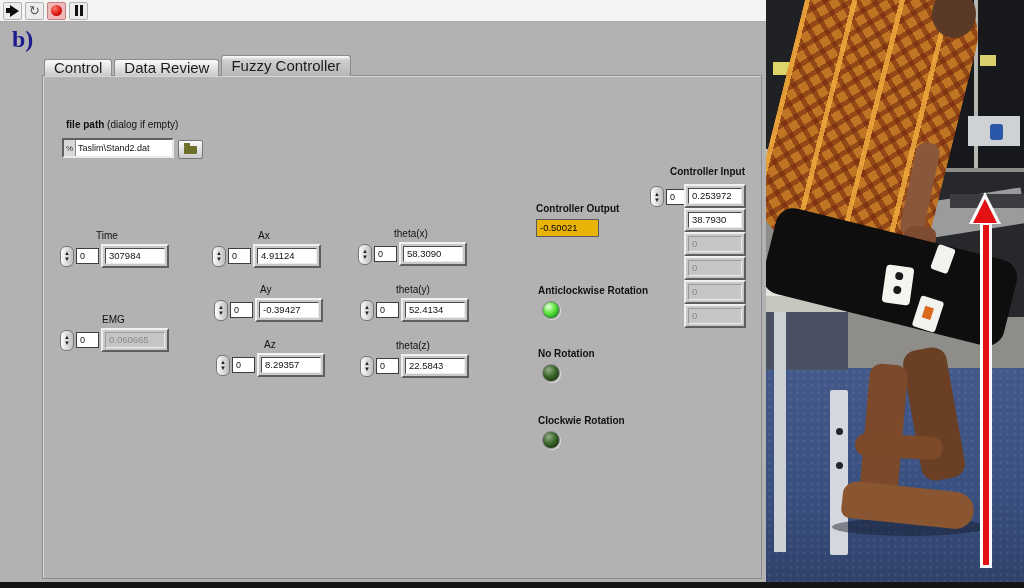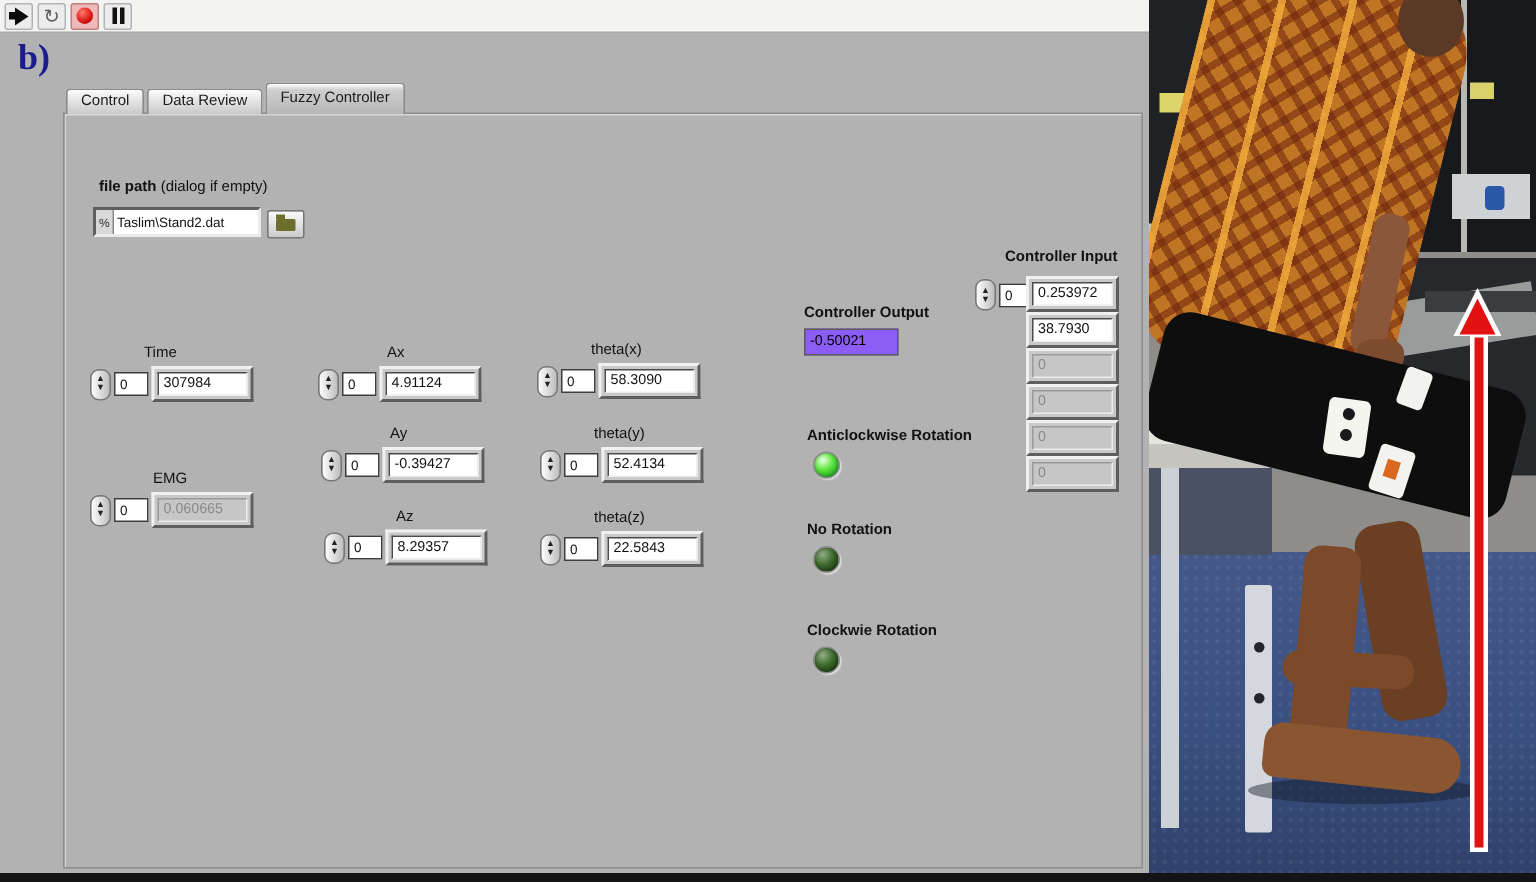--- a/index.html
+++ b/index.html
@@ -18,21 +18,21 @@
   .cont-glyph{font-size:13px;color:#5c5c5c;line-height:1;}
   .abort-dot{width:11px;height:11px;border-radius:50%;
              background:radial-gradient(circle at 35% 30%, #ff7a6a, #d81410 60%, #8f0a08);}
   .pause-bars{display:flex;gap:2px;}
   .pause-bars i{display:block;width:3px;height:11px;background:#111;}
   
   .fig-label{position:absolute;left:12px;top:26px;font-family:"Liberation Serif",serif;
              font-weight:bold;font-size:24px;color:#1c1c8e;}
   
   .tabbar{position:absolute;left:44px;top:56px;display:flex;align-items:flex-end;height:20px;z-index:3;}
-  .tab{height:16px;line-height:16px;padding:0 9px;font-size:10px;color:#1c1c1c;
+  .tab{height:16px;line-height:16px;padding:0 9px;font-size:15px;color:#1c1c1c;
        background:linear-gradient(#fbfbfb,#cscsc);background:linear-gradient(#fbfbfb,#c9c9c9);
        border:1px solid #8b8b8b;border-bottom:none;border-radius:3px 3px 0 0;margin-right:2px;}
   .tab.active{height:20px;line-height:20px;background:linear-gradient(#ffffff,#cfcfcf 20%,#b6b6b6);}
   .tabpage{position:absolute;left:42px;top:75px;width:718px;height:502px;background:#b2b2b2;
            border:1px solid #8d8d8d;box-shadow:inset 1px 1px 0 #d6d6d6;z-index:1;}
   
   .glabel{position:absolute;font-size:10px;font-weight:bold;color:#111;white-space:nowrap;z-index:4;}
   .glabel .norm{font-weight:normal;}
   
   .path-field{position:absolute;left:62px;top:138px;width:112px;height:20px;background:#fff;
@@ -59,21 +59,21 @@
        line-height:14px;padding-left:3px;color:#111;}
   .lv-frame{background:#c9c9c9;border-top:2px solid #f0f0f0;border-left:2px solid #f0f0f0;
             border-bottom:2px solid #5e5e5e;border-right:2px solid #5e5e5e;padding:2px;}
   .lv-display{min-width:52px;height:14px;line-height:14px;background:#fff;
               border-top:1px solid #4a4a4a;border-left:1px solid #4a4a4a;
               border-bottom:1px solid #ededed;border-right:1px solid #ededed;
               font-size:9.5px;padding:0 3px;color:#111;white-space:nowrap;}
   .lv-frame[data-state="dim"] .lv-display{background:#c6c6c6;color:#8a8a8a;
               border-top-color:#9a9a9a;border-left-color:#9a9a9a;}
   
-  .co-box{position:absolute;left:536px;top:219px;width:58px;height:16px;background:#8b5cf6;
+  .co-box{position:absolute;left:536px;top:219px;width:58px;height:16px;background:#eab308;
           border:1px solid #5a5a5a;font-size:9.5px;line-height:16px;padding-left:3px;z-index:4;}
   
   .led{position:absolute;width:16px;height:16px;border-radius:50%;border:1px solid #8a8a8a;
        box-shadow:1px 1px 1px rgba(255,255,255,.6), inset 0 0 2px rgba(0,0,0,.4);z-index:4;}
   .led[data-state="on"]{background:radial-gradient(circle at 35% 30%, #eaffe4, #66ea47 40%, #24ab1f 75%, #147414);}
   .led[data-state="off"]{background:radial-gradient(circle at 35% 30%, #93ac87, #3d6a2c 45%, #1a380f 82%);}
   
   .ci-spin{position:absolute;left:650px;top:186px;z-index:4;}
   .ci-frame{position:absolute;left:684px;z-index:4;}
   .ci-display{min-width:46px;}

